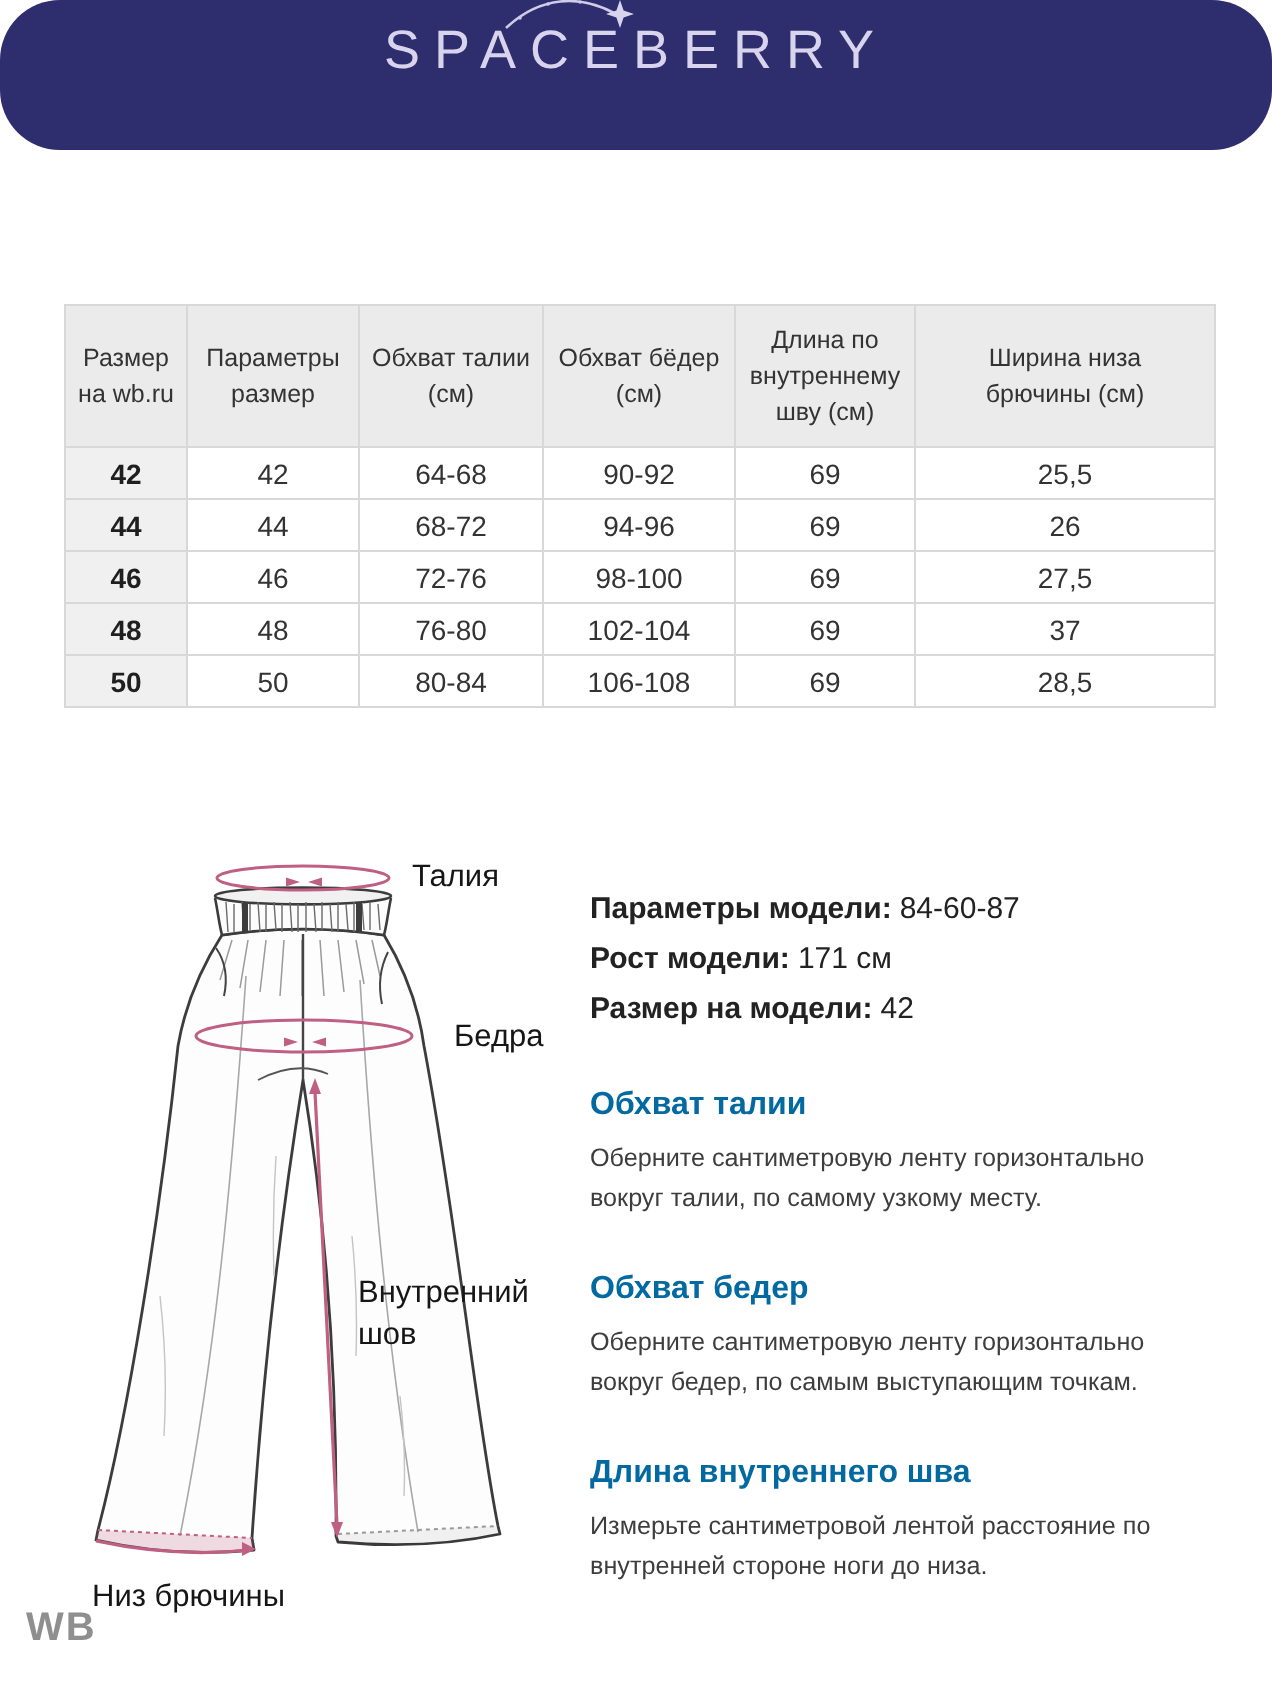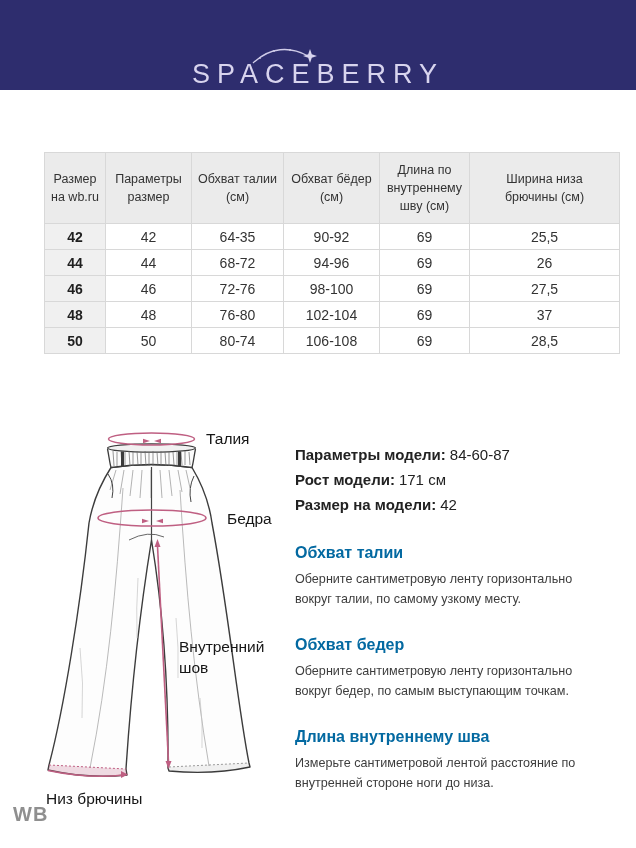--- a/index.html
+++ b/index.html
@@ -3,32 +3,32 @@
 <meta charset="utf-8">
 <style>
   * { margin:0; padding:0; box-sizing:border-box; }
   body { background:#fff; }
   .page {
     position:relative; width:636px; height:848px; background:#ffffff;
     font-family:"Liberation Sans", sans-serif; overflow:hidden; margin:0 auto;
   }
   
   .header {
-    position:absolute; left:0; top:0; width:636px; height:90px;
-    background:#2e2d6e; display:flex; align-items:flex-end; justify-content:center;
+    position:absolute; left:0; top:0; width:636px; height:75px;
+    background:#2e2d6e; display:flex; align-items:flex-start; justify-content:center;border-radius:30px;
   }
   .logo-wrap { position:relative; }
   .logo {
     color:#d8d4ee; font-size:27px; letter-spacing:7px; font-weight:400;
     padding-top:10px;
   }
   .comet { position:absolute; left:58px; top:-8px; }
   
   table.size-table {
-    position:absolute; left:44px; top:152px; width:575px;
+    position:absolute; left:32px; top:152px; width:575px;
     border-collapse:collapse; table-layout:fixed;
   }
   .size-table th {
     background:#ebebeb; font-weight:400; font-size:12.5px; color:#333;
     border:1px solid #d8d8d8; text-align:center; line-height:1.45;
     padding:8px 6px; height:60px; vertical-align:middle;
   }
   .size-table th:last-child { padding:8px 28px; }
   .size-table td {
     border:1px solid #d8d8d8; text-align:center; font-size:14px; color:#333;
@@ -92,21 +92,21 @@
         <th>Обхват талии (см)</th>
         <th>Обхват бёдер (см)</th>
         <th>Длина по внутреннему шву (см)</th>
         <th>Ширина низа брючины (см)</th>
       </tr>
     </thead>
     <tbody>
       <tr>
         <td class="c0">42</td>
         <td>42</td>
-        <td>64-35</td>
+        <td>64-68</td>
         <td>90-92</td>
         <td>69</td>
         <td>25,5</td>
       </tr>
       <tr>
         <td class="c0">44</td>
         <td>44</td>
         <td>68-72</td>
         <td>94-96</td>
         <td>69</td>
@@ -124,21 +124,21 @@
         <td class="c0">48</td>
         <td>48</td>
         <td>76-80</td>
         <td>102-104</td>
         <td>69</td>
         <td>37</td>
       </tr>
       <tr>
         <td class="c0">50</td>
         <td>50</td>
-        <td>80-74</td>
+        <td>80-84</td>
         <td>106-108</td>
         <td>69</td>
         <td>28,5</td>
       </tr>
     </tbody>
   </table>
 
   <svg class="pants-diagram" width="256" height="392" viewBox="0 0 256 392">
 
     <path d="M83,49.5
@@ -214,20 +214,20 @@
 
     <div class="m-section">
       <div class="m-title">Обхват талии</div>
       <div class="m-body">Оберните сантиметровую ленту горизонтально вокруг талии, по самому узкому месту.</div>
     </div>
     <div class="m-section">
       <div class="m-title">Обхват бедер</div>
       <div class="m-body">Оберните сантиметровую ленту горизонтально вокруг бедер, по самым выступающим точкам.</div>
     </div>
     <div class="m-section">
-      <div class="m-title">Длина внутреннему шва</div>
+      <div class="m-title">Длина внутреннего шва</div>
       <div class="m-body">Измерьте сантиметровой лентой расстояние по внутренней стороне ноги до низа.</div>
     </div>
   </div>
 
   <div class="watermark">WB</div>
 
 </div>
 
 </body></html>

